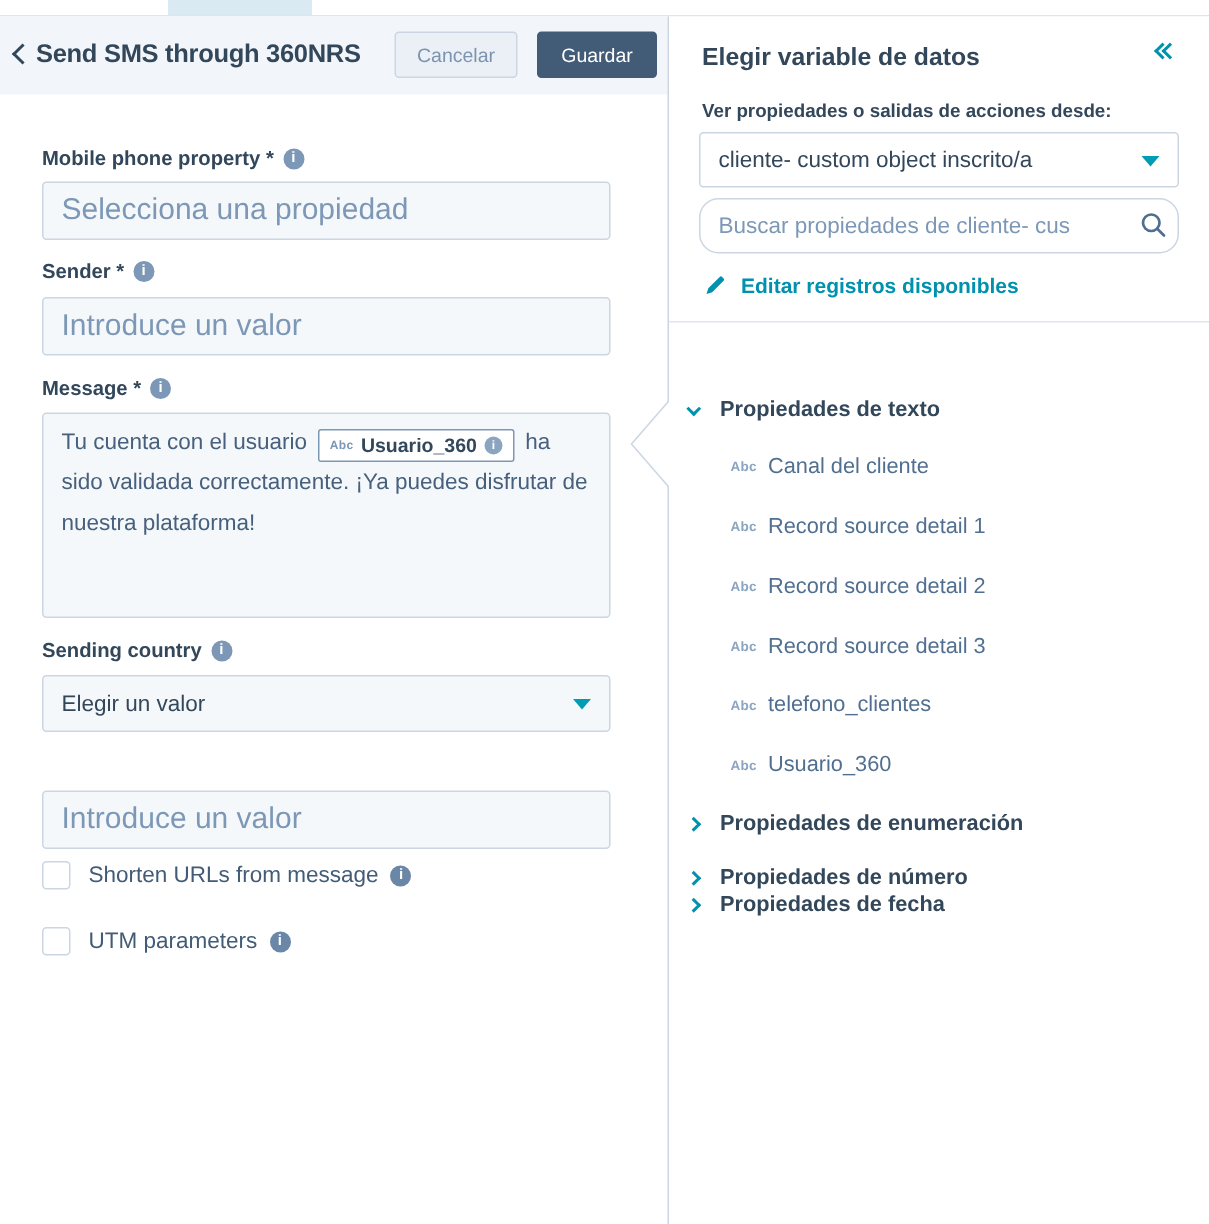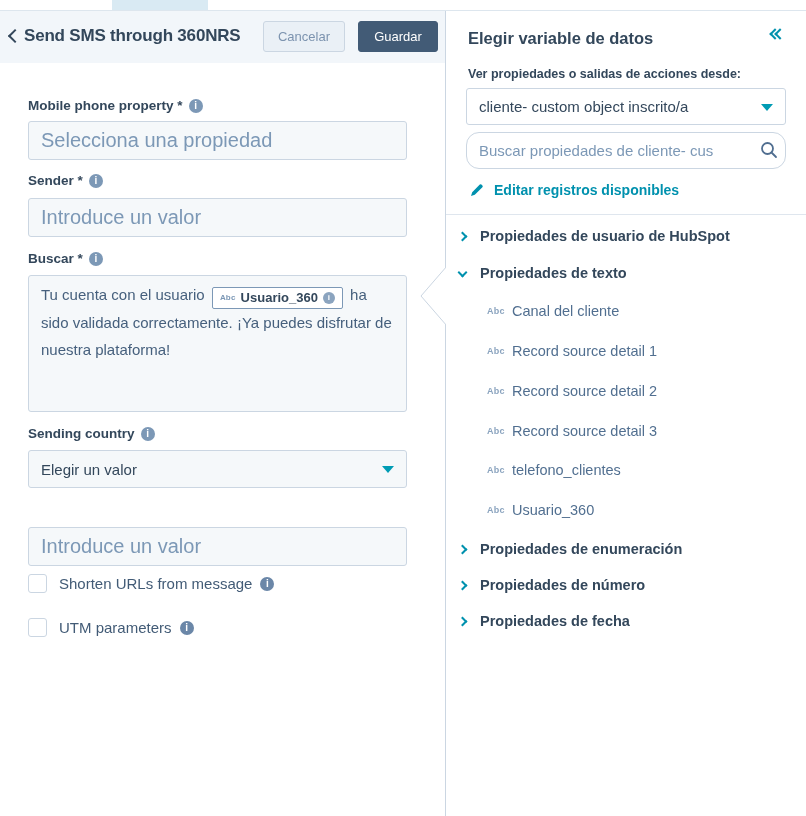--- a/index.html
+++ b/index.html
@@ -128,21 +128,21 @@
   </div>
   <input class="finput" style="top: 110px;" placeholder="Selecciona una propiedad">
 
   <div class="flabel" style="top:162px;">
     <span>Sender *</span>
     <i class="info-icon"></i>
   </div>
   <input class="finput" style="top: 187px;" placeholder="Introduce un valor">
 
   <div class="flabel" style="top:240px;">
-    <span>Buscar *</span>
+    <span>Message *</span>
     <i class="info-icon"></i>
   </div>
   <div class="msg-area">
     <span>Tu cuenta con el usuario</span>
     <span class="token-chip">
       <span class="abc-mini">Abc</span>
       <span class="token-label">Usuario_360</span>
       <i class="info-icon small"></i>
     </span>
     <span>ha sido validada correctamente. ¡Ya puedes disfrutar de nuestra plataforma!</span>
@@ -205,24 +205,20 @@
 
   <div class="edit-link">
     <svg width="14" height="14">
       <path d="M1 13 L2.2 9.2 L9.8 1.6 A1.1 1.1 0 0 1 11.4 1.6 L12.4 2.6 A1.1 1.1 0 0 1 12.4 4.2 L4.8 11.8 Z" fill="#0091ae"></path>
     </svg>
     <span class="txt">Editar registros disponibles</span>
   </div>
 
   <div class="rp-divider"></div>
 
-  <div class="tree-row" style="top:217px;">
-    <span class="chev-right"></span>
-    <span class="lbl">Propiedades de usuario de HubSpot</span>
-  </div>
 
   <div class="tree-row" style="top:254px;">
     <span class="chev-down"></span>
     <span class="lbl">Propiedades de texto</span>
   </div>
 
   <div class="tree-item" style="top:292px;">
     <span class="abc-icon">Abc</span>
     <span class="lbl">Canal del cliente</span>
   </div>
@@ -248,17 +244,17 @@
   </div>
 
   <div class="tree-row" style="top:530px;">
     <span class="chev-right"></span>
     <span class="lbl">Propiedades de enumeración</span>
   </div>
   <div class="tree-row" style="top:566px;">
     <span class="chev-right"></span>
     <span class="lbl">Propiedades de número</span>
   </div>
-  <div class="tree-row" style="top:602px;">
+  <div class="tree-row" style="top:584px;">
     <span class="chev-right"></span>
     <span class="lbl">Propiedades de fecha</span>
   </div>
 </div>
 
 </body></html>

